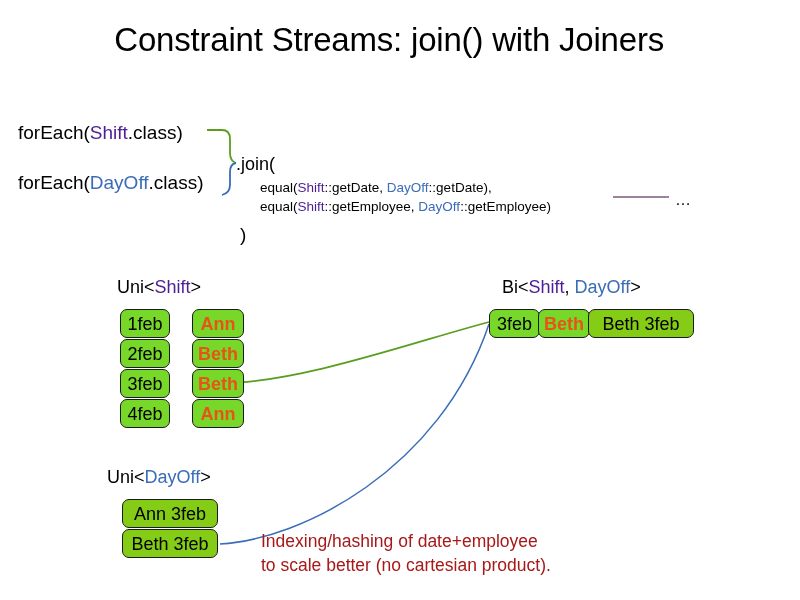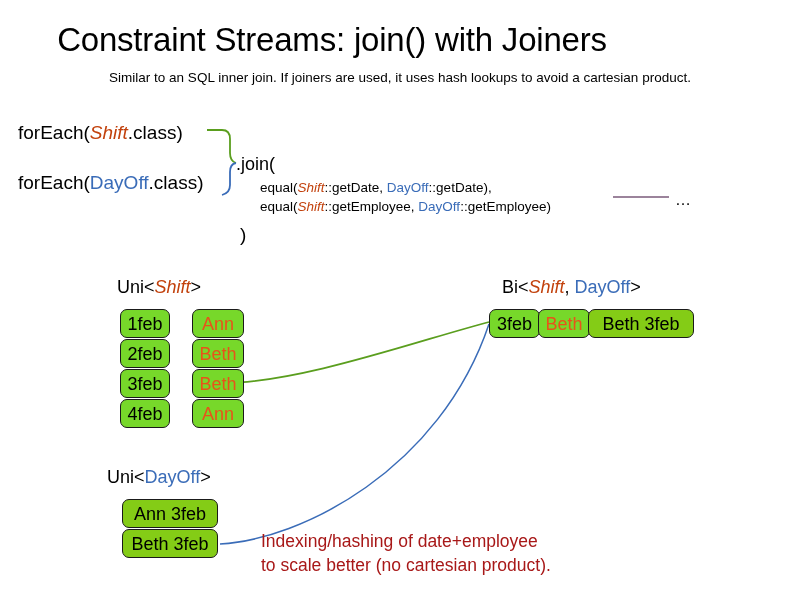--- a/index.html
+++ b/index.html
@@ -20,21 +20,21 @@
     inset: 0;
     width: 800px;
     height: 600px;
   }
   
   .title {
     position: absolute;
     left: 0;
     top: 20px;
     width: 664px;
-    text-align: center;
+    text-align: right;
     font-size: 33px;
     line-height: 40px;
     font-weight: normal;
     letter-spacing: -0.2px;
     color: #000;
   }
   .subtitle {
     position: absolute;
     left: 0;
     top: 68px;
@@ -94,21 +94,21 @@
     white-space: pre;
   }
   .ellipsis {
     position: absolute;
     left: 675px;
     top: 190px;
     font-size: 16px;
     line-height: 20px;
     color: #000;
   }
-  .kw-shift { color: #c2410c; font-style: italic; }
+  .kw-shift { color: #4c1d95; }
   .kw-dayoff { color: #3a6cb8; }
   
   .label-uni-shift {
     position: absolute;
     left: 117px;
     top: 275px;
     font-size: 18px;
     line-height: 24px;
     white-space: pre;
   }
@@ -136,21 +136,21 @@
     align-items: center;
     justify-content: center;
     font-size: 18px;
     line-height: 18px;
     height: 29px;
     margin-right: -2px;
   }
   .cell.green { background: #77d82a; }
   .cell.blue  { background: #84cc16; text-align: right; }
   .cell.t-black  { color: #000000; }
-  .cell.t-orange { color: #e8531a; }
+  .cell.t-orange { color: #e8531a; font-weight: bold; }
 
   
   #uni-shift-rows { position: absolute; left: 120px; top: 309px; }
   #uni-shift-rows .row { display: flex; margin-bottom: 1px; gap: 24px; }
   #uni-shift-rows .cell:nth-child(1) { width: 50px; }
   #uni-shift-rows .cell:nth-child(2) { width: 52px; }
 
   
   #uni-dayoff-rows { position: absolute; left: 122px; top: 499px; }
   #uni-dayoff-rows .row { display: flex; margin-bottom: 1px; }
@@ -181,21 +181,20 @@
     height: 600px;
     pointer-events: none;
   }
 </style>
 </head>
 <body>
 
 <div class="slide">
 
   <div class="title">Constraint Streams: join() with Joiners</div>
-  <div class="subtitle">Similar to an SQL inner join. If joiners are used, it uses hash lookups to avoid a cartesian product.</div>
 
   <div class="code-foreach-shift"><span>forEach(</span><span class="kw-shift">Shift</span><span>.class)</span></div>
 
   <div class="code-foreach-dayoff"><span>forEach(</span><span class="kw-dayoff">DayOff</span><span>.class)</span></div>
 
   <div class="code-join">.join(</div>
 
   <div class="code-equal1"><span>equal(</span><span class="kw-shift">Shift</span><span>::getDate, </span><span class="kw-dayoff">DayOff</span><span>::getDate),</span></div>
 
   <div class="code-equal2"><span>equal(</span><span class="kw-shift">Shift</span><span>::getEmployee, </span><span class="kw-dayoff">DayOff</span><span>::getEmployee)</span></div>

